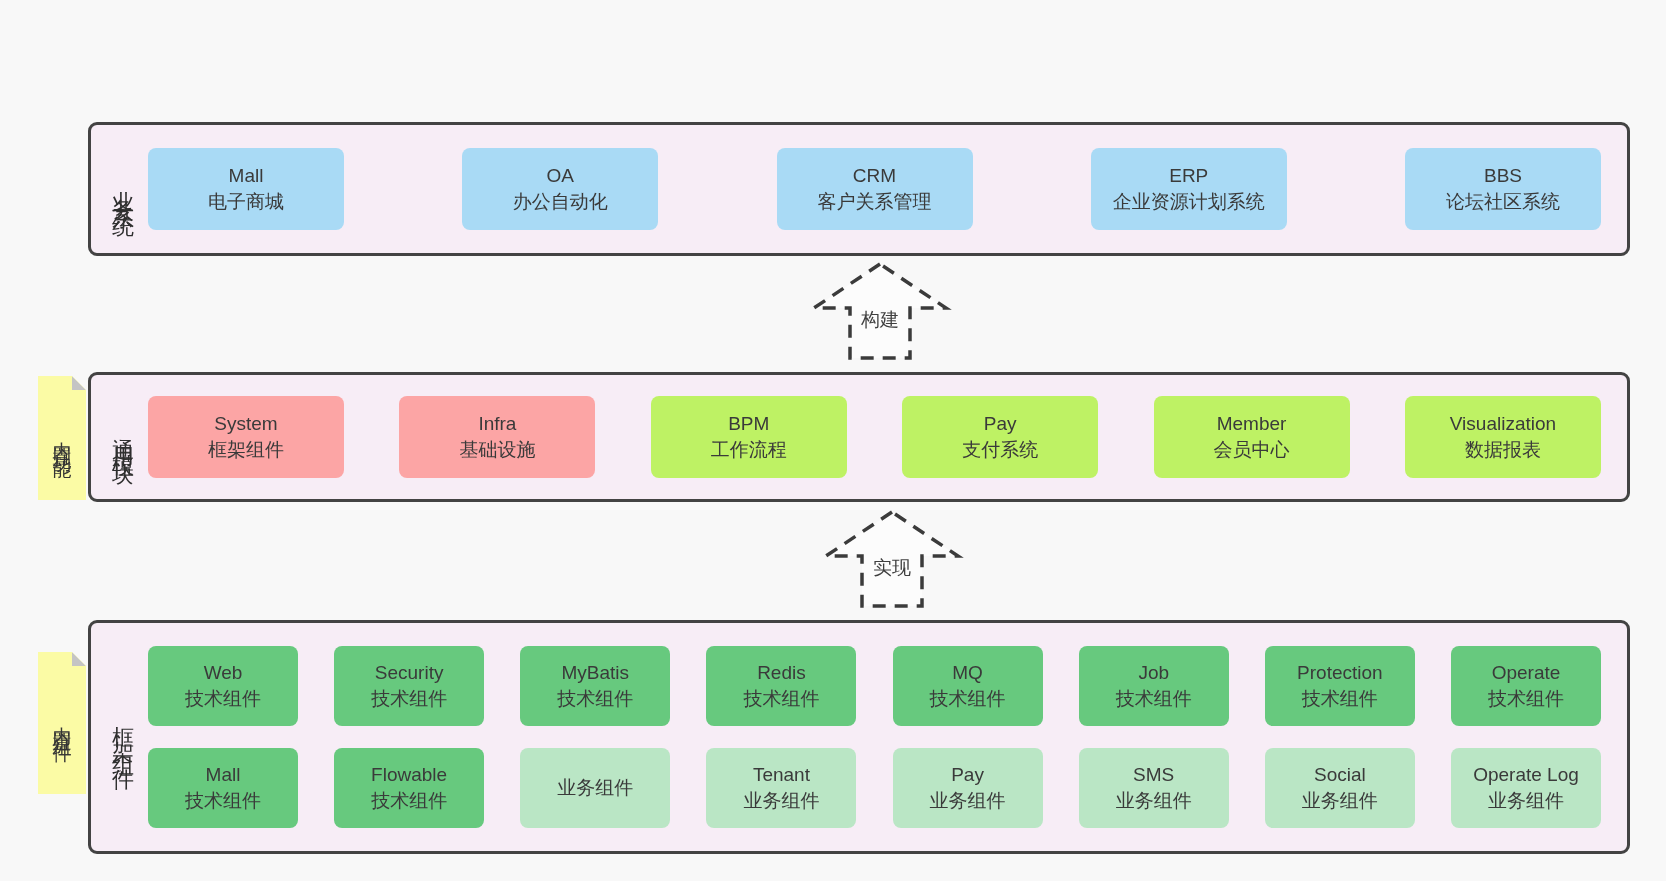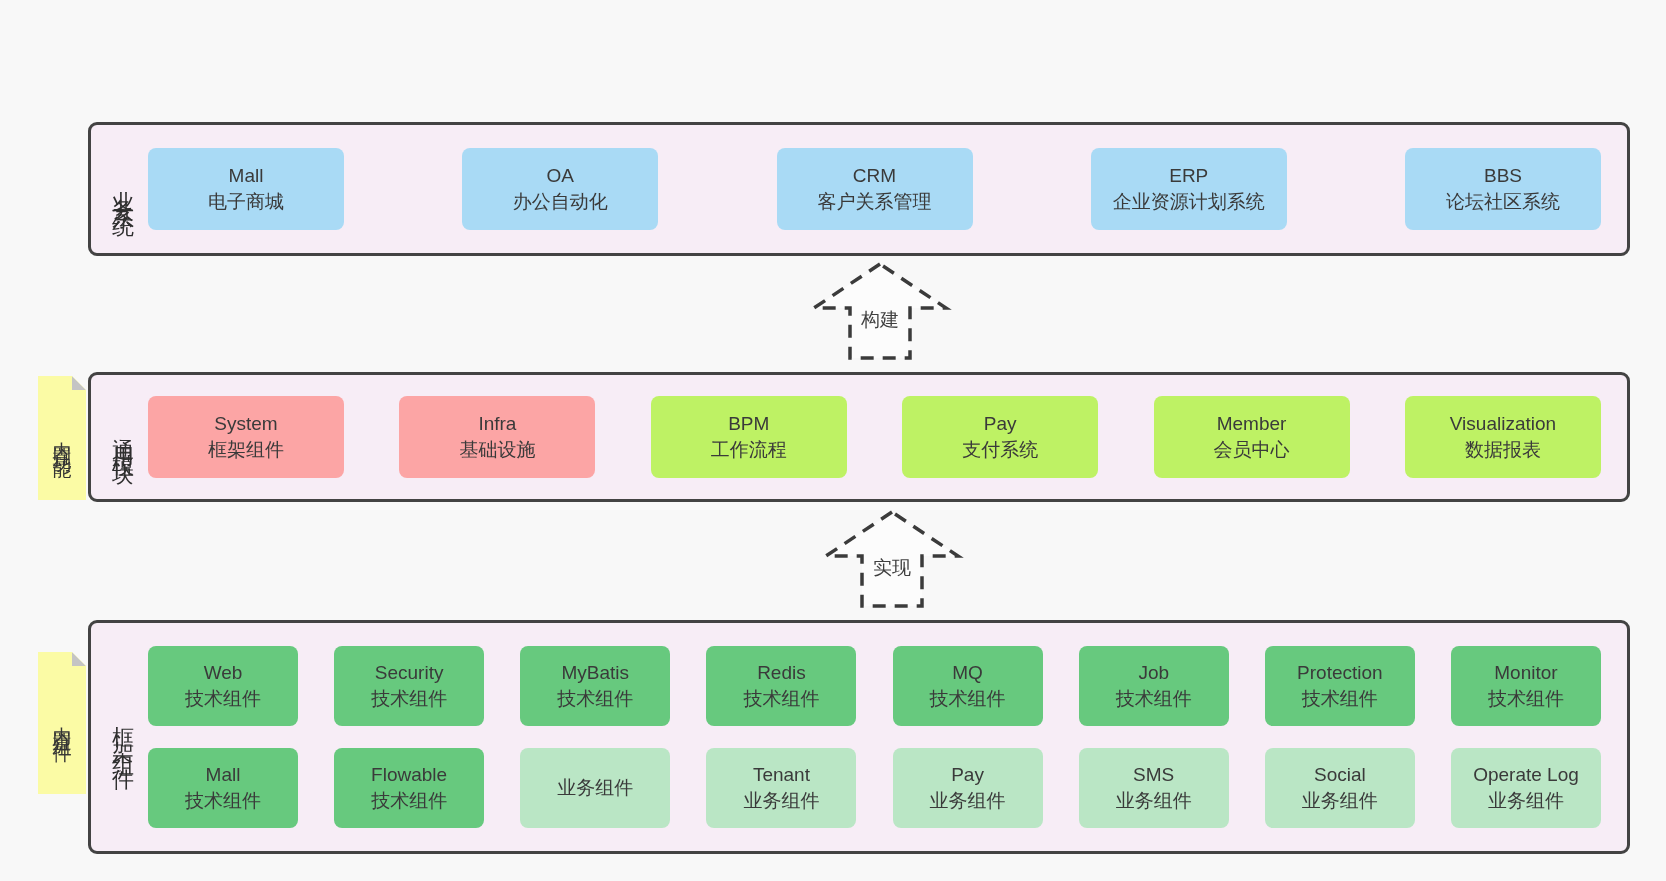--- a/index.html
+++ b/index.html
@@ -158,21 +158,21 @@
         </div>
         <div class="box c-green">
           <div>Job</div>
           <div>技术组件</div>
         </div>
         <div class="box c-green">
           <div>Protection</div>
           <div>技术组件</div>
         </div>
         <div class="box c-green">
-          <div>Monitor</div>
+          <div>Operate</div>
           <div>技术组件</div>
         </div>
       </div>
       <div class="row">
         <div class="box c-green">
           <div>Mall</div>
           <div>技术组件</div>
         </div>
         <div class="box c-green">
           <div>Flowable</div>

